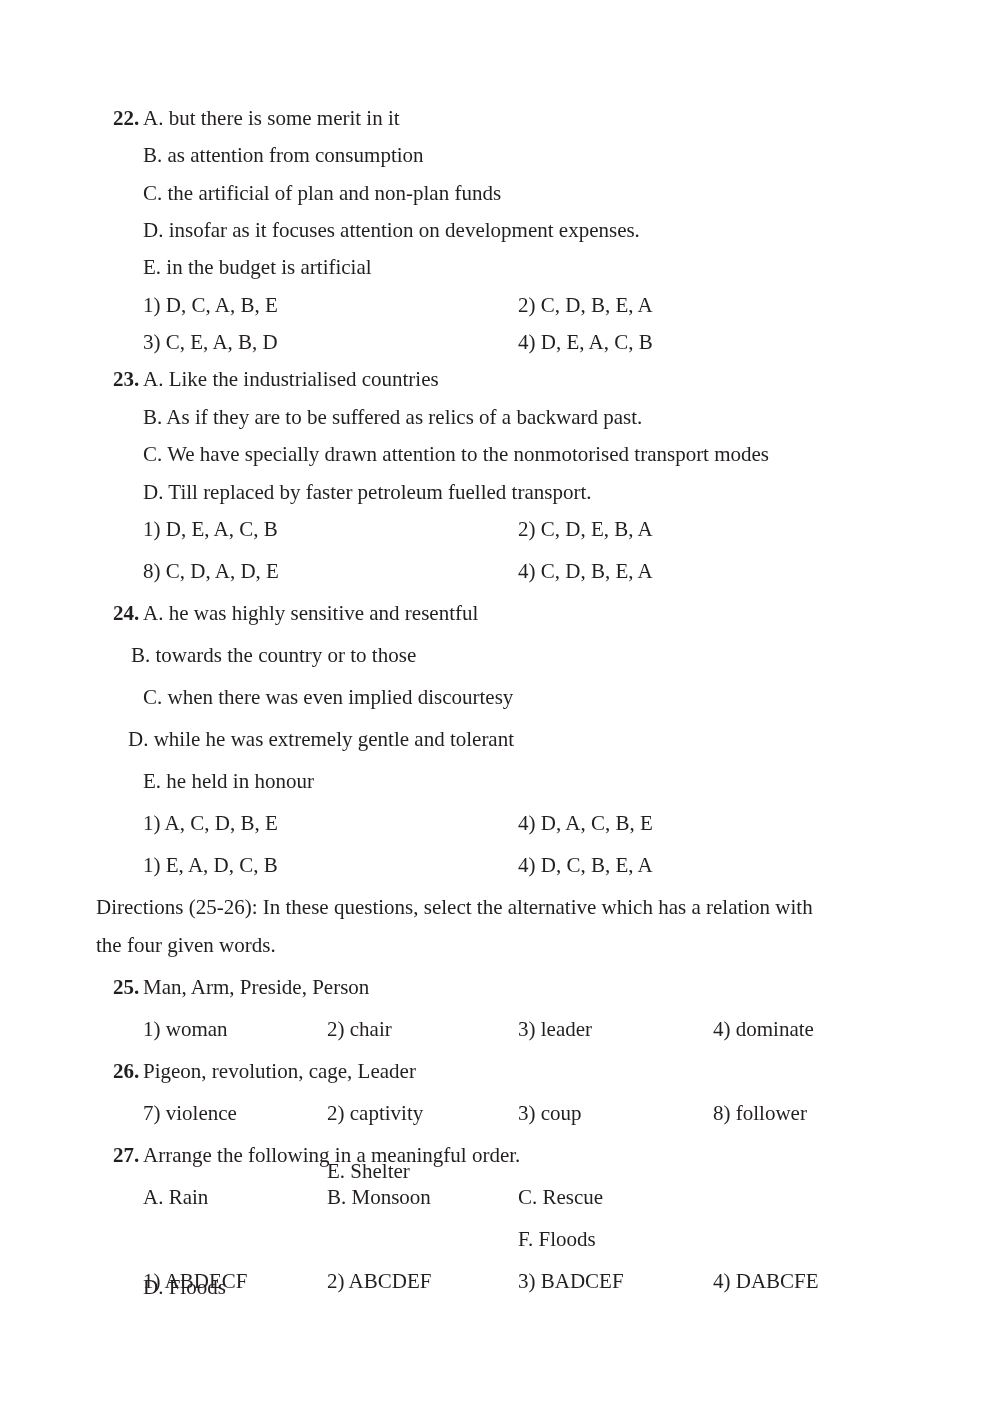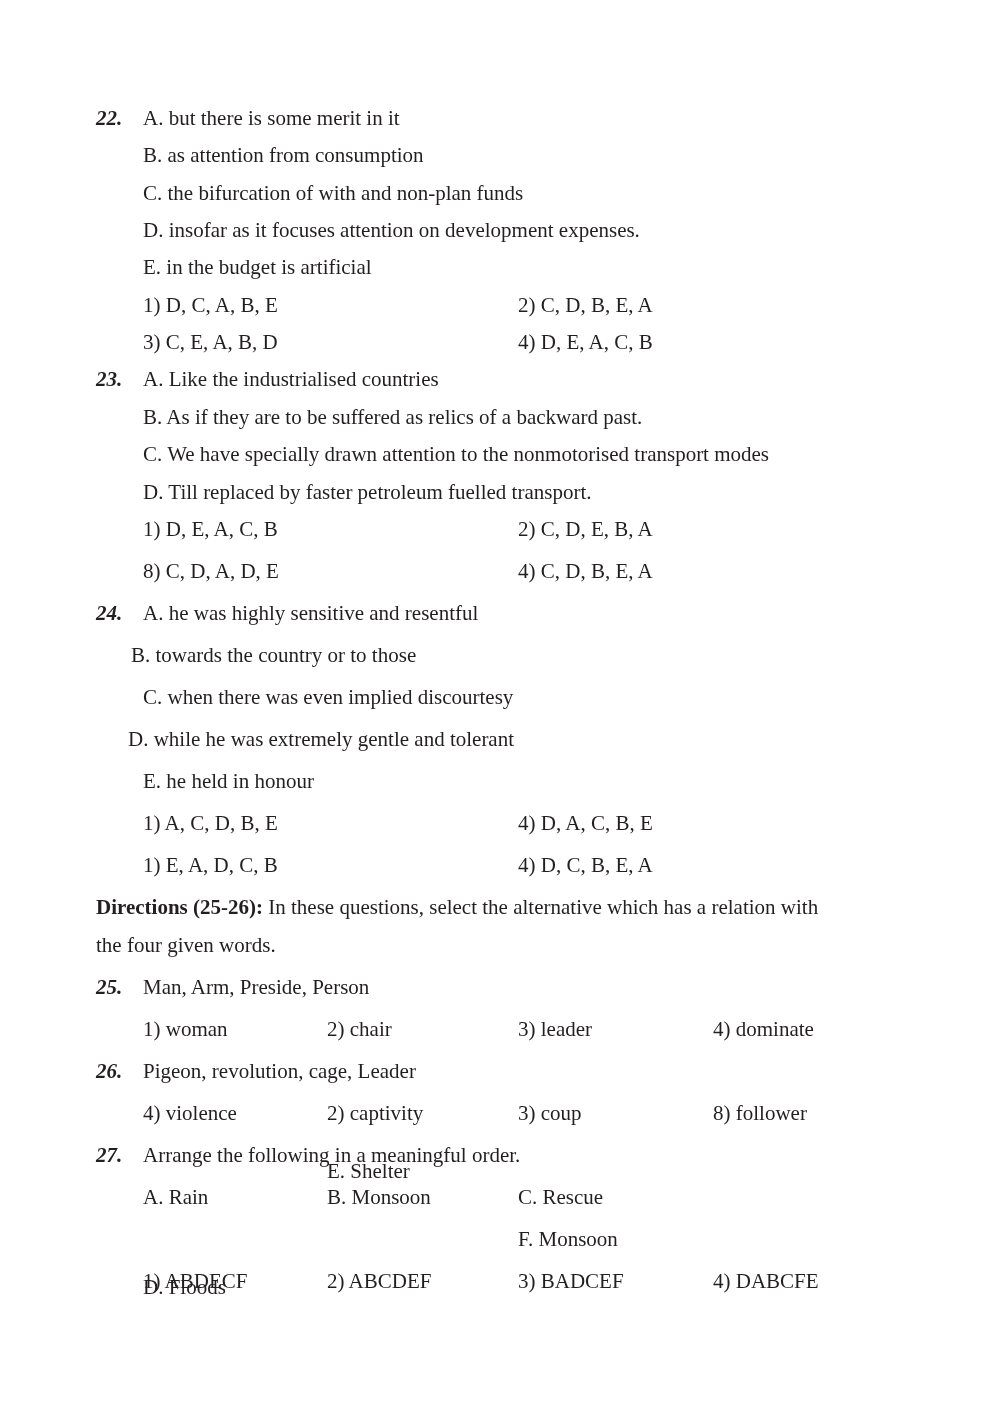--- a/index.html
+++ b/index.html
@@ -1,28 +1,28 @@
 <!DOCTYPE html>
 <html><head>
 <meta charset="utf-8">
 <style>
   html, body { margin: 0; padding: 0; background: #ffffff; }
   body { width: 992px; height: 1402px; position: relative; overflow: hidden;
          font-family: "Liberation Serif", serif; color: #231f20; font-size: 21px; }
   .ln { position: absolute; white-space: nowrap; line-height: 24px; }
-  .qn { position: absolute; left: 96px; font-weight: bold; line-height: 24px; font-style: italic; }
-  .b { font-weight: bold; }
+  .qn { position: absolute; left: 113px; font-weight: bold; line-height: 24px; }
+  .b { font-weight: normal; }
 </style>
 </head>
 <body>
 
 <div class="qn" style="top:106px">22.</div>
 <div class="ln" style="left:143px;top:106px">A. but there is some merit in it</div>
 <div class="ln" style="left:143px;top:143px">B. as attention from consumption</div>
-<div class="ln" style="left:143px;top:181px">C. the bifurcation of with and non-plan funds</div>
+<div class="ln" style="left:143px;top:181px">C. the artificial of plan and non-plan funds</div>
 <div class="ln" style="left:143px;top:218px">D. insofar as it focuses attention on development expenses.</div>
 <div class="ln" style="left:143px;top:255px">E. in the budget is artificial</div>
 <div class="ln" style="left:143px;top:293px">1) D, C, A, B, E</div>
 <div class="ln" style="left:518px;top:293px">2) C, D, B, E, A</div>
 <div class="ln" style="left:143px;top:330px">3) C, E, A, B, D</div>
 <div class="ln" style="left:518px;top:330px">4) D, E, A, C, B</div>
 
 <div class="qn" style="top:367px">23.</div>
 <div class="ln" style="left:143px;top:367px">A. Like the industrialised countries</div>
 <div class="ln" style="left:143px;top:405px">B. As if they are to be suffered as relics of a backward past.</div>
@@ -49,29 +49,29 @@
 
 <div class="qn" style="top:975px">25.</div>
 <div class="ln" style="left:143px;top:975px">Man, Arm, Preside, Person</div>
 <div class="ln" style="left:143px;top:1017px">1) woman</div>
 <div class="ln" style="left:327px;top:1017px">2) chair</div>
 <div class="ln" style="left:518px;top:1017px">3) leader</div>
 <div class="ln" style="left:713px;top:1017px">4) dominate</div>
 
 <div class="qn" style="top:1059px">26.</div>
 <div class="ln" style="left:143px;top:1059px">Pigeon, revolution, cage, Leader</div>
-<div class="ln" style="left:143px;top:1101px">4) violence</div>
+<div class="ln" style="left:143px;top:1101px">7) violence</div>
 <div class="ln" style="left:327px;top:1101px">2) captivity</div>
 <div class="ln" style="left:518px;top:1101px">3) coup</div>
 <div class="ln" style="left:713px;top:1101px">8) follower</div>
 
 <div class="qn" style="top:1143px">27.</div>
 <div class="ln" style="left:143px;top:1143px">Arrange the following in a meaningful order.</div>
 <div class="ln" style="left:143px;top:1185px">A. Rain</div>
 <div class="ln" style="left:327px;top:1185px">B. Monsoon</div>
 <div class="ln" style="left:518px;top:1185px">C. Rescue</div>
 <div class="ln" style="left:143px;top:1275px">D. Floods</div>
 <div class="ln" style="left:327px;top:1159px">E. Shelter</div>
-<div class="ln" style="left:518px;top:1227px">F. Monsoon</div>
+<div class="ln" style="left:518px;top:1227px">F. Floods</div>
 <div class="ln" style="left:143px;top:1269px">1) ABDECF</div>
 <div class="ln" style="left:327px;top:1269px">2) ABCDEF</div>
 <div class="ln" style="left:518px;top:1269px">3) BADCEF</div>
 <div class="ln" style="left:713px;top:1269px">4) DABCFE</div>
 
 </body></html>

